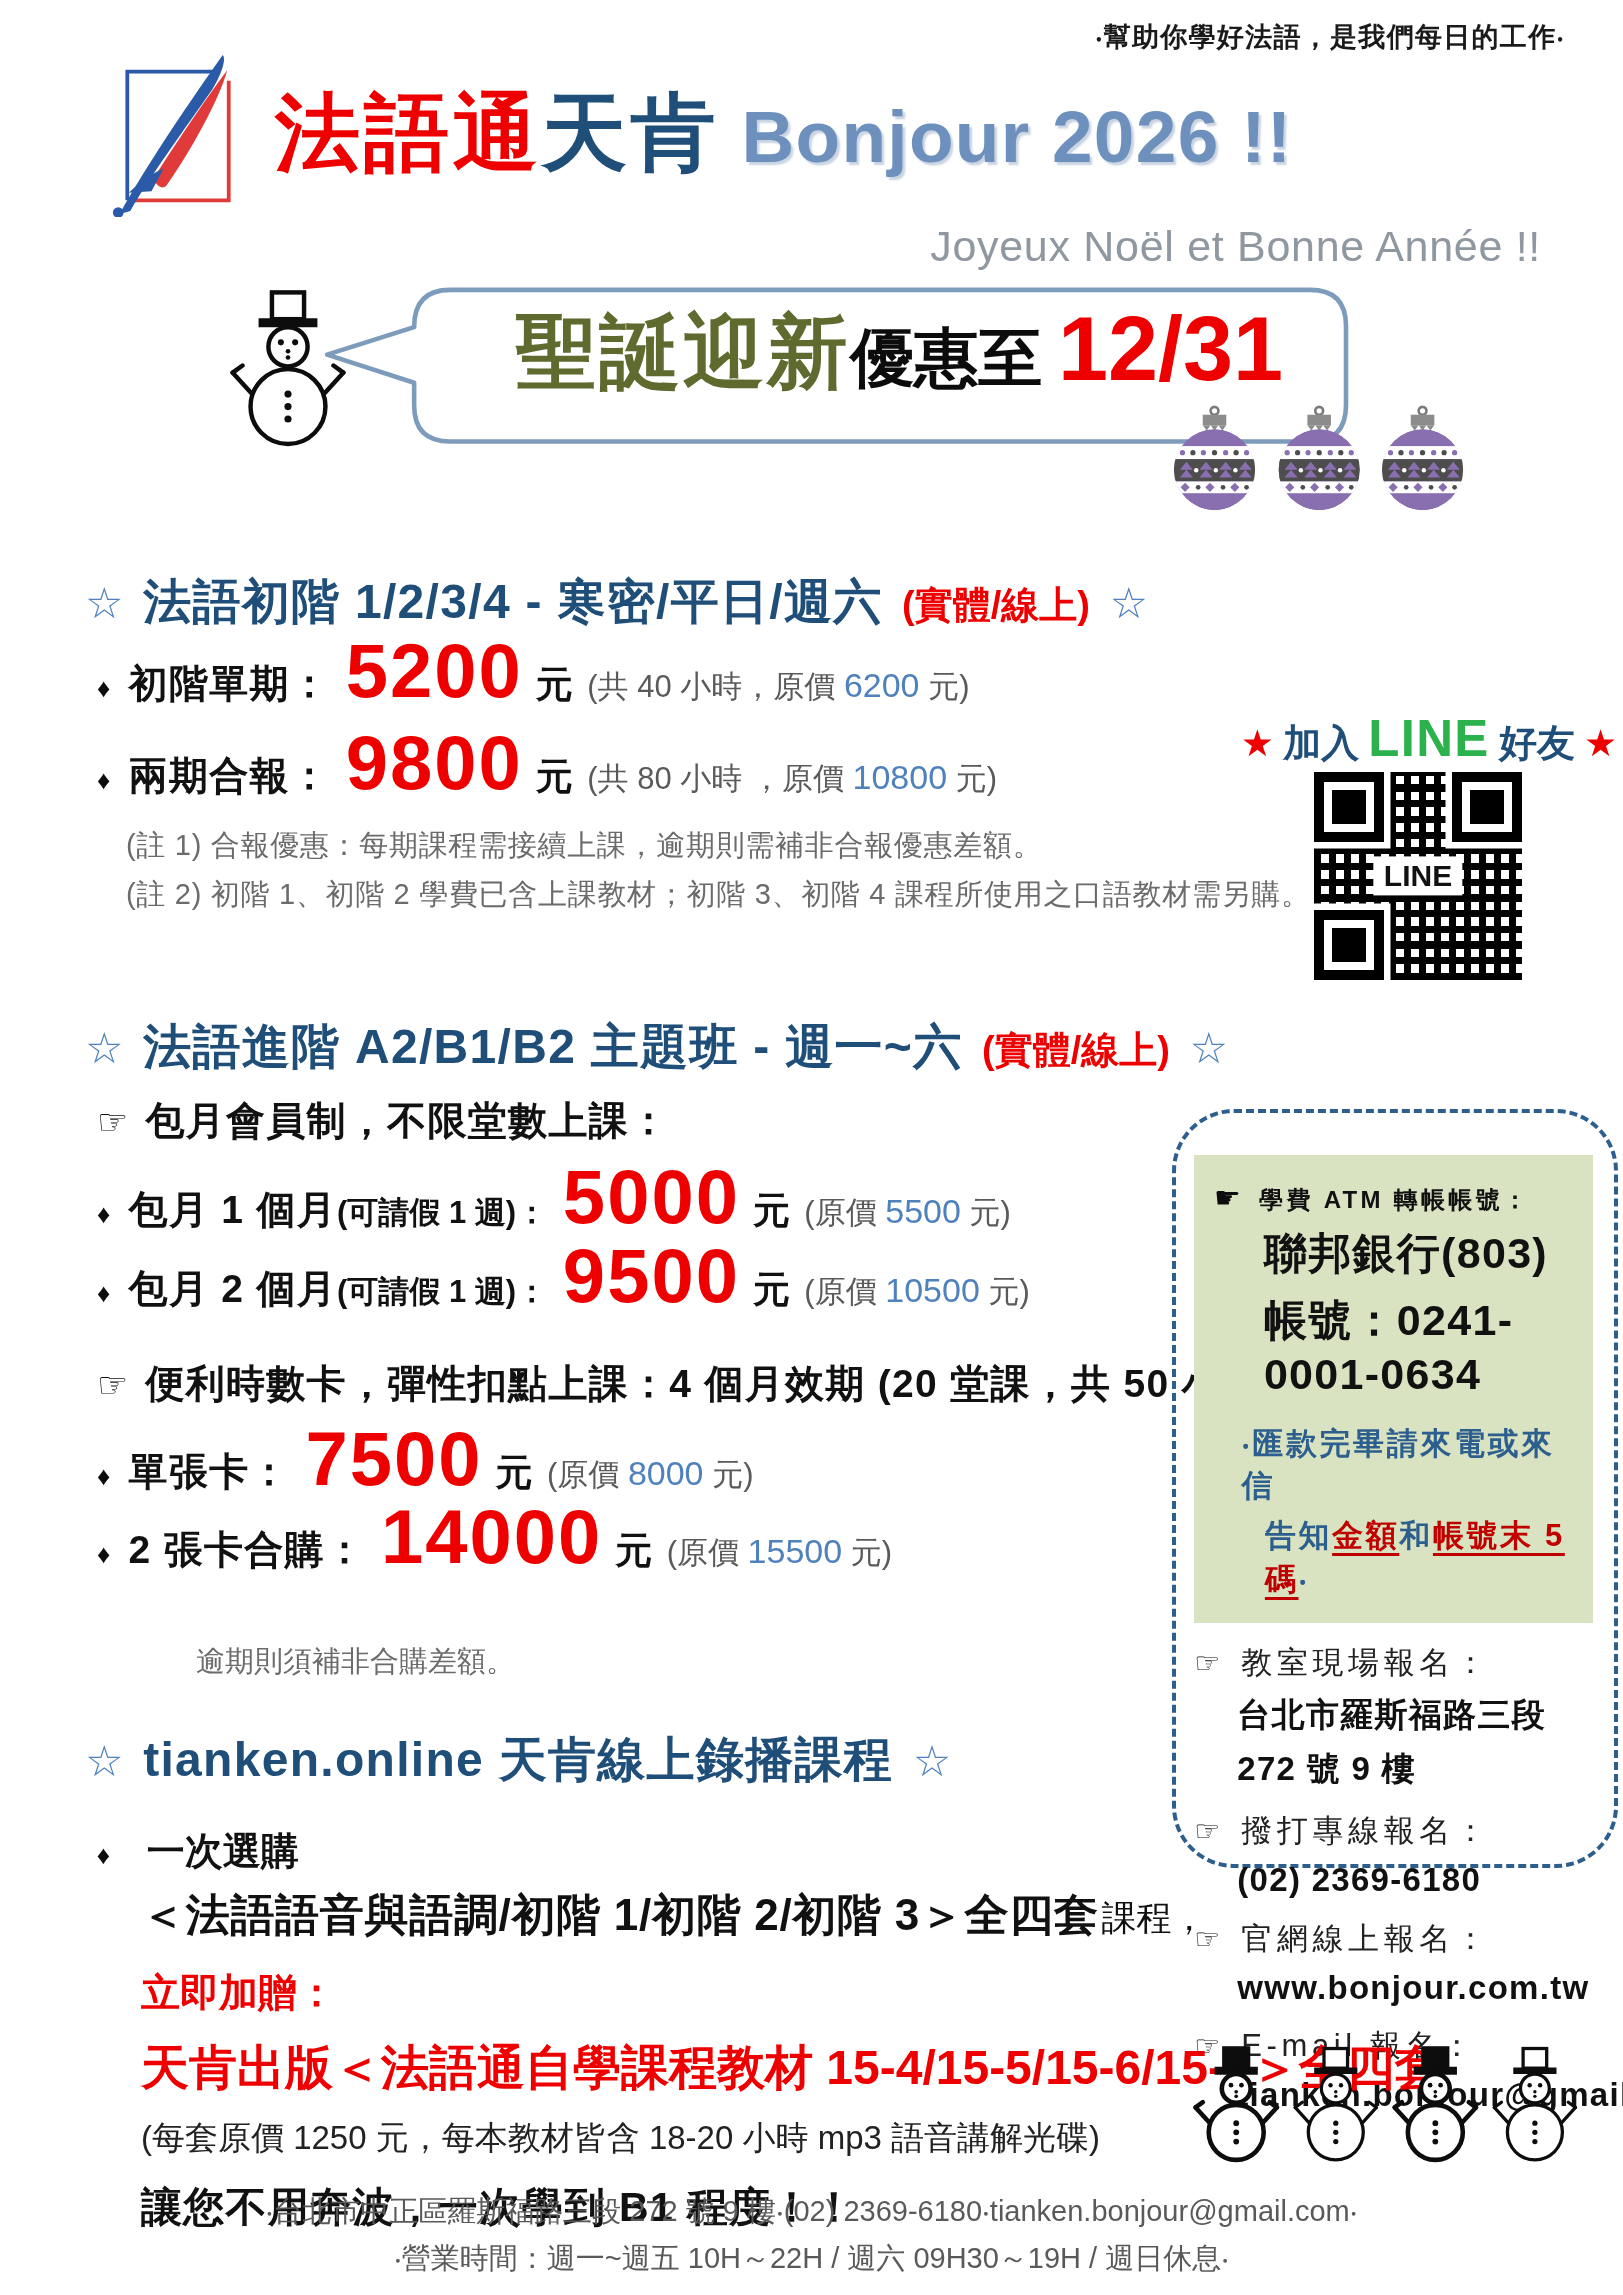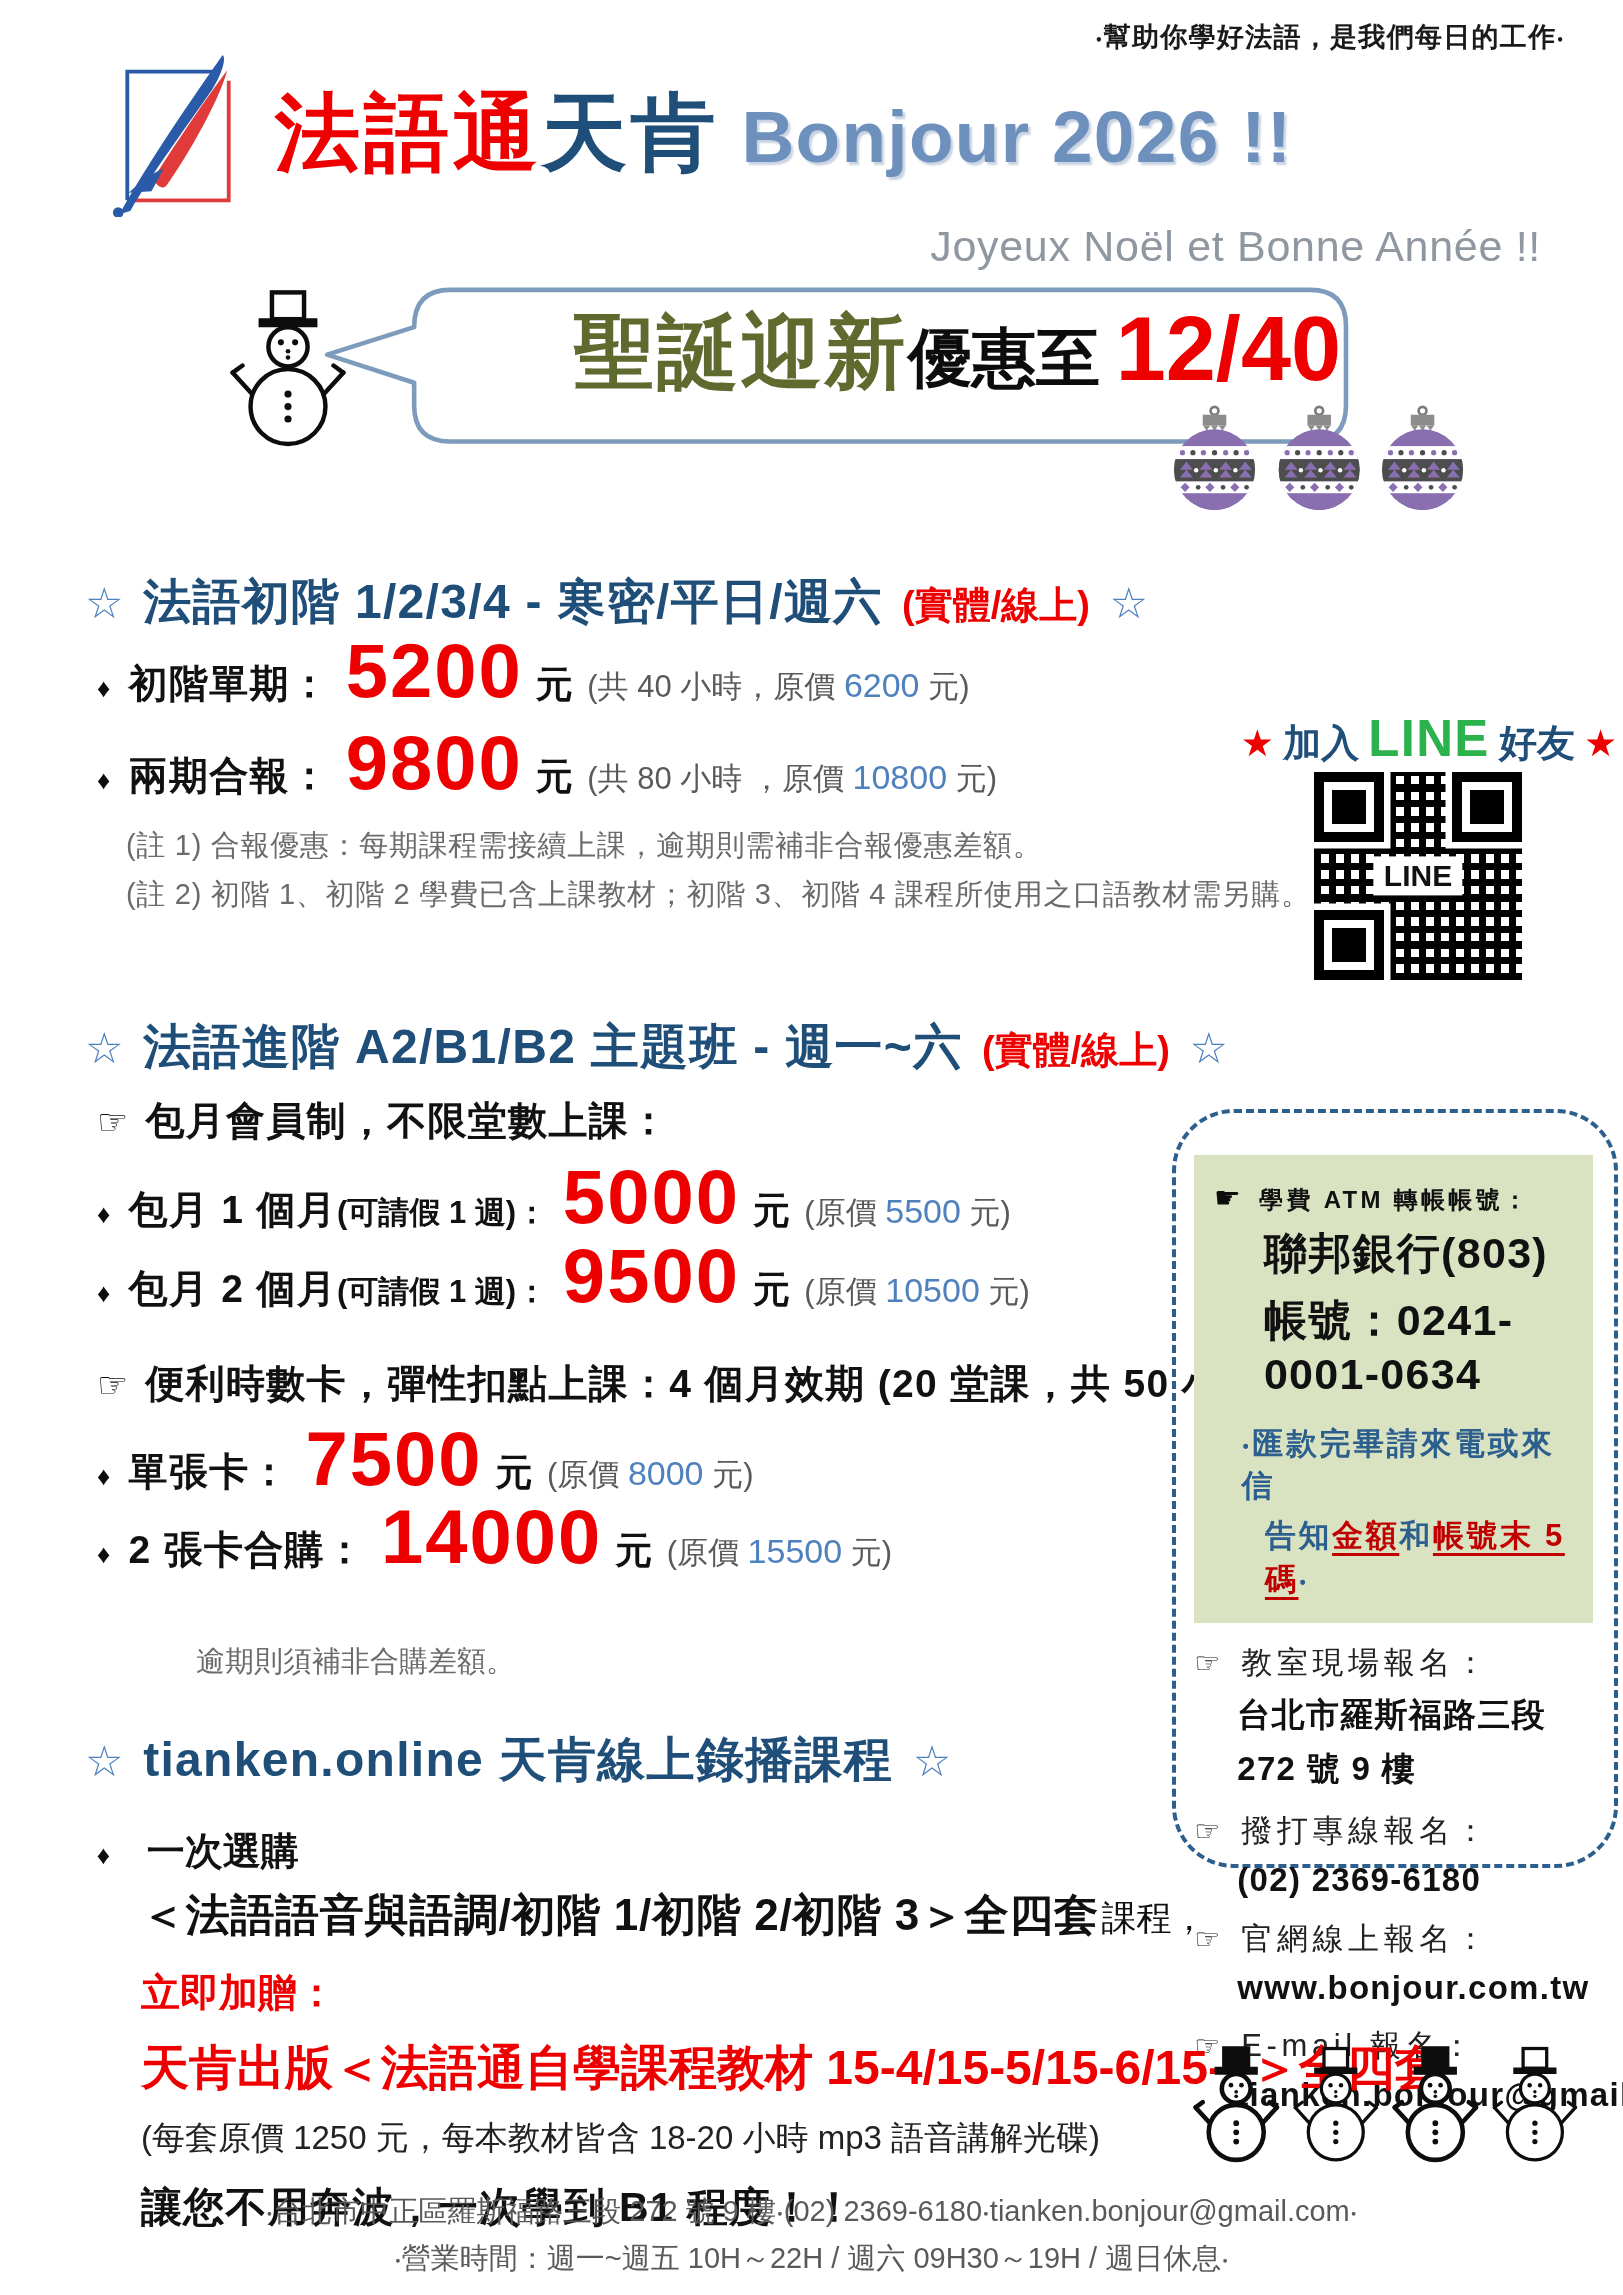--- a/index.html
+++ b/index.html
@@ -14,21 +14,21 @@
   .b-cn{font-size:85px;font-weight:800;letter-spacing:3.9px;}
   .b-navy{color:var(--c-navy);}
   .b-red{color:var(--c-red);}
   .b-en{font-size:73px;font-weight:700;color:#6d90bd;margin-left:22px;
         text-shadow:2.6px 2.6px 2px rgba(100,130,170,.35);letter-spacing:1.3px;}
   .greeting{top:222px;right:82px;font-size:43px;color:#8f97a1;letter-spacing:0.7px;white-space:nowrap;}
 
   
   .bubble-svg{left:216px;top:278px;}
   .snowman-top{left:230px;top:285px;color:#0d0d0d;}
-  .banner-text{left:458px;top:298px;width:883px;display:flex;justify-content:flex-end;
+  .banner-text{left:458px;top:298px;width:883px;display:flex;justify-content:center;
                align-items:baseline;white-space:nowrap;}
   .bn-green{font-size:81px;font-weight:800;color:var(--c-olive);letter-spacing:2.6px;}
   .bn-black{font-size:64px;font-weight:800;color:#0c0c0c;}
   .bn-date{font-size:90px;font-weight:800;color:var(--c-red);margin-left:15.7px;}
   .ornaments{left:1172px;top:404px;}
 
   
   .shead{display:flex;align-items:baseline;gap:19.6px;white-space:nowrap;}
   .h-star{font-size:43px;color:var(--c-steel);}
   .h-text{font-size:48px;font-weight:700;color:var(--c-navy);letter-spacing:1.3px;}
@@ -182,21 +182,21 @@
              Q 633 675 633 620 V 585 L 500 542 L 633 500 Q 633 443 688 443 Z" fill="#ffffff" stroke="#7d9cbc" stroke-width="7" stroke-linejoin="round"></path>
   </svg>
 
   <svg class="abs snowman-top" width="116" height="170" viewBox="0 0 178 260">
     <use href="#sm-line" width="178" height="260"></use>
   </svg>
 
   <div class="abs banner-text">
     <span class="bn-green">聖誕迎新</span>
     <span class="bn-black">優惠至</span>
-    <span class="bn-date">12/40</span>
+    <span class="bn-date">12/31</span>
   </div>
 
   <svg class="abs ornaments" width="314" height="113" viewBox="0 0 480 172">
     <defs>
       <clipPath id="ballclip">
           <circle cx="65" cy="100" r="62"></circle>
         </clipPath>
       <g id="orn">
         <circle cx="65" cy="10" r="6" fill="none" stroke="#7a7a7a" stroke-width="4"></circle>
         <g clip-path="url(#ballclip)">

